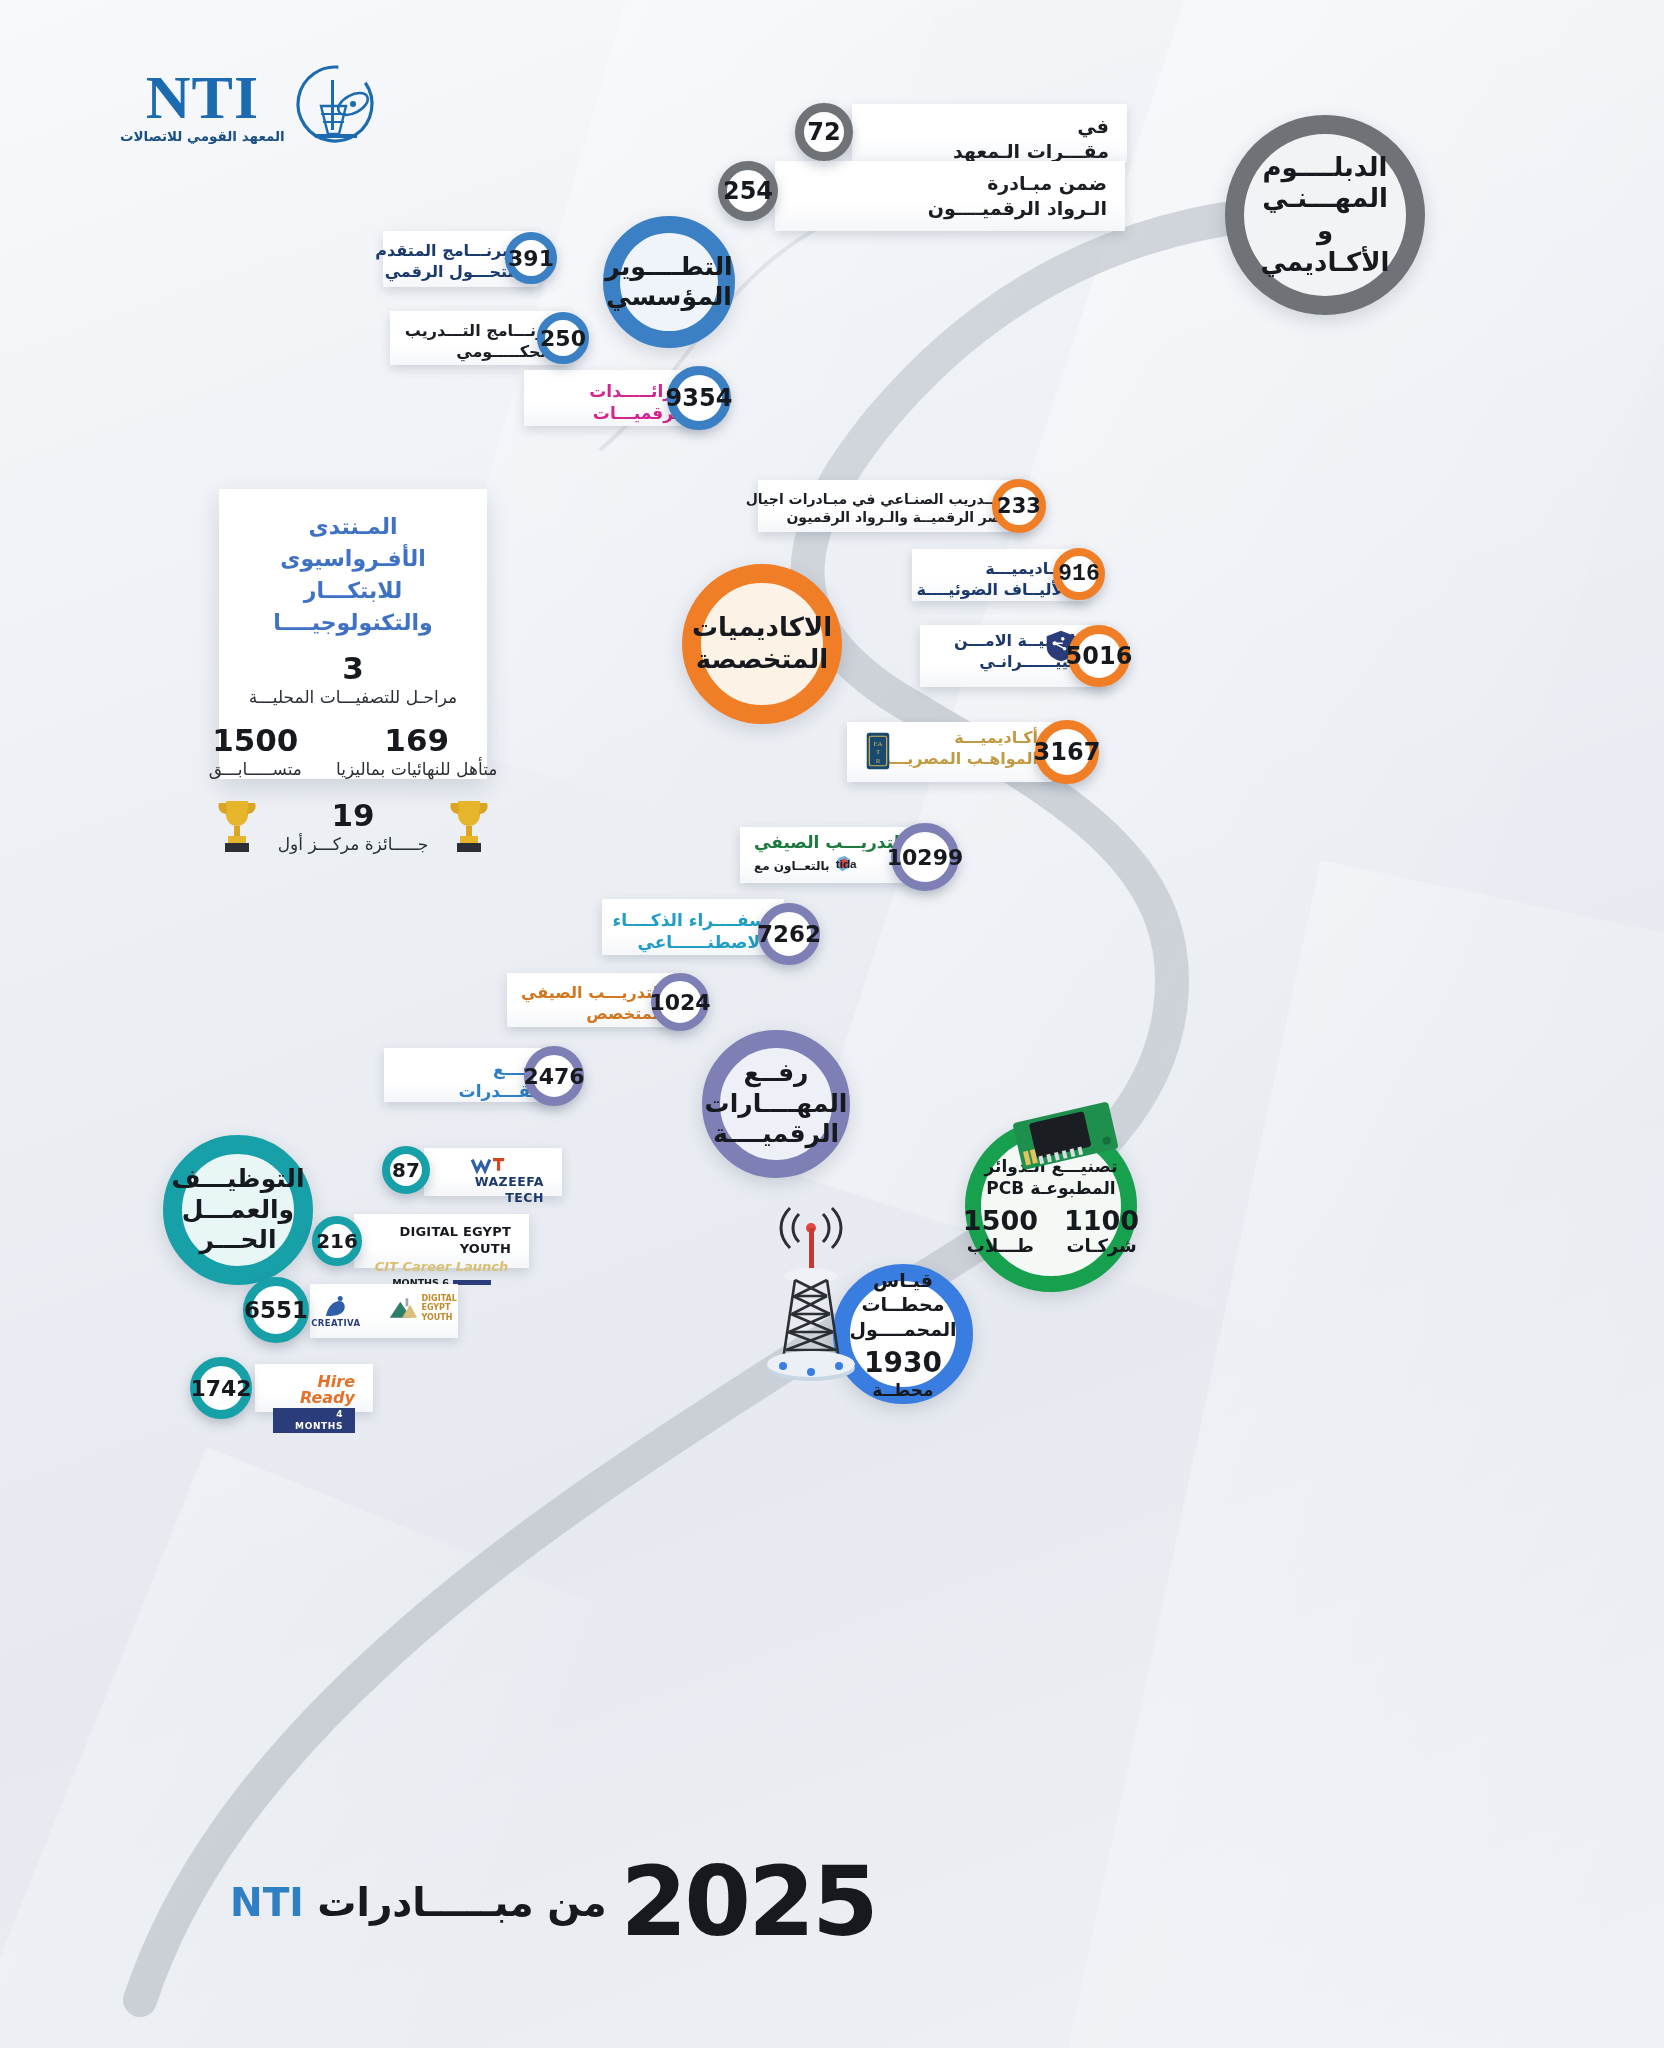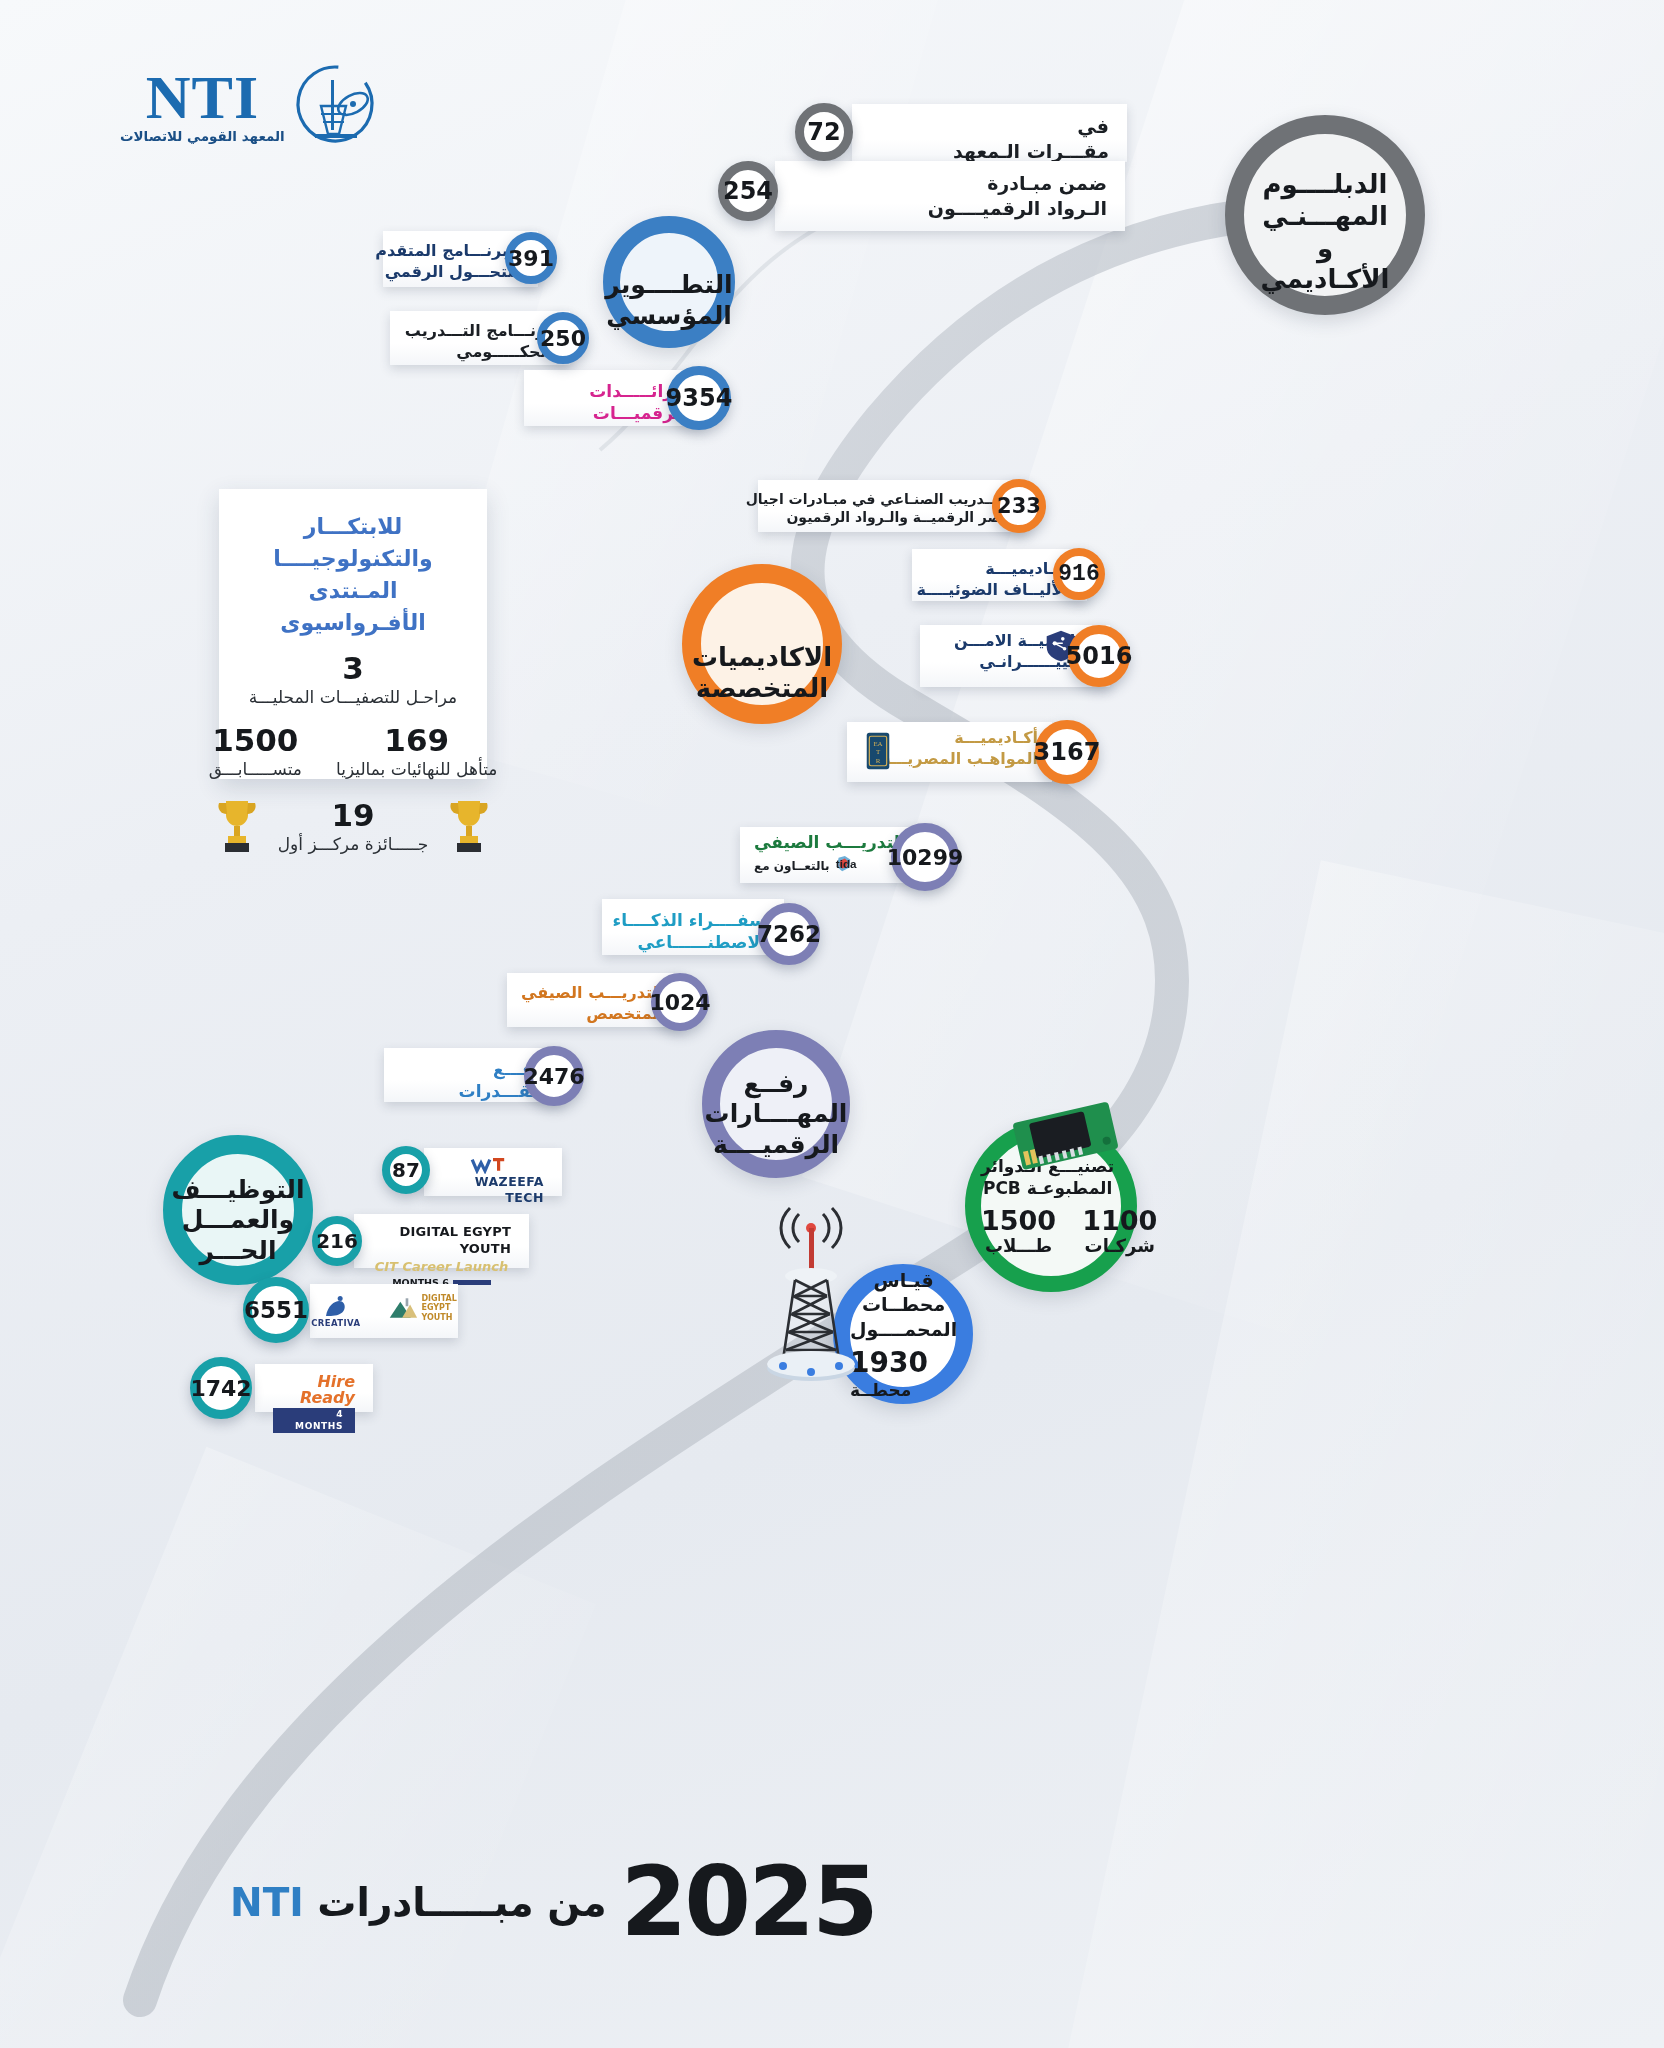--- a/index.html
+++ b/index.html
@@ -41,21 +41,21 @@
   .nti-letters { font-family: "Liberation Serif", serif; font-weight: bold; font-size: 62px; color: #1c6bb0; letter-spacing: 1px; line-height: .95; }
   .nti-ar { font-size: 13.5px; font-weight: bold; color: #1a4f86; letter-spacing: .2px; margin-top: 2px; }
   .ministry { display: flex; align-items: center; gap: 10px; }
   .ministry-text { text-align: right; line-height: 1.32; }
   .ministry-text div { font-size: 18.5px; font-weight: bold; color: #111418; white-space: nowrap; }
   .pharaoh { width: 42px; height: 92px; }
 
   
   .hub {
     position: absolute; border-radius: 50%;
-    display: flex; align-items: flex-end; justify-content: center;
+    display: flex; align-items: center; justify-content: center;
     text-align: center; font-weight: bold; line-height: 1.22;
     box-shadow: 0 6px 18px rgba(40,55,80,.17);
   }
   .hub .hub-label { padding: 0 12px; }
 
   .bullet {
     position: absolute; border-radius: 50%;
     display: flex; align-items: center; justify-content: center;
     background: #ffffff; font-weight: bold; color: #16191d;
     font-family: "DejaVu Sans", "Liberation Sans", sans-serif;
@@ -217,22 +217,22 @@
       <div>الرائـــــدات</div>
       <div>الرقميـــات</div>
     </div>
   </div>
   <div class="bullet" style="left:667px; top:366px; width:64px; height:64px; font-size:24px; border:9px solid #3b7fc4;">
     <span>9354</span>
   </div>
 
   <div class="card" style="left:219px; top:489px; width:268px; height:290px;">
     <div class="card-title">
+      <div>المـنتدى الأفـرواسيوى</div>
       <div>للابتكـــار والتكنولوجيــــا</div>
-      <div>المـنتدى الأفـرواسيوى</div>
     </div>
 
     <div class="stat" style="margin-top:14px;">
       <div class="num">3</div>
       <div class="cap">مراحـل للتصفيـــات المحليـــة</div>
     </div>
 
     <div class="card-row">
       <div class="stat">
         <div class="num">169</div>

